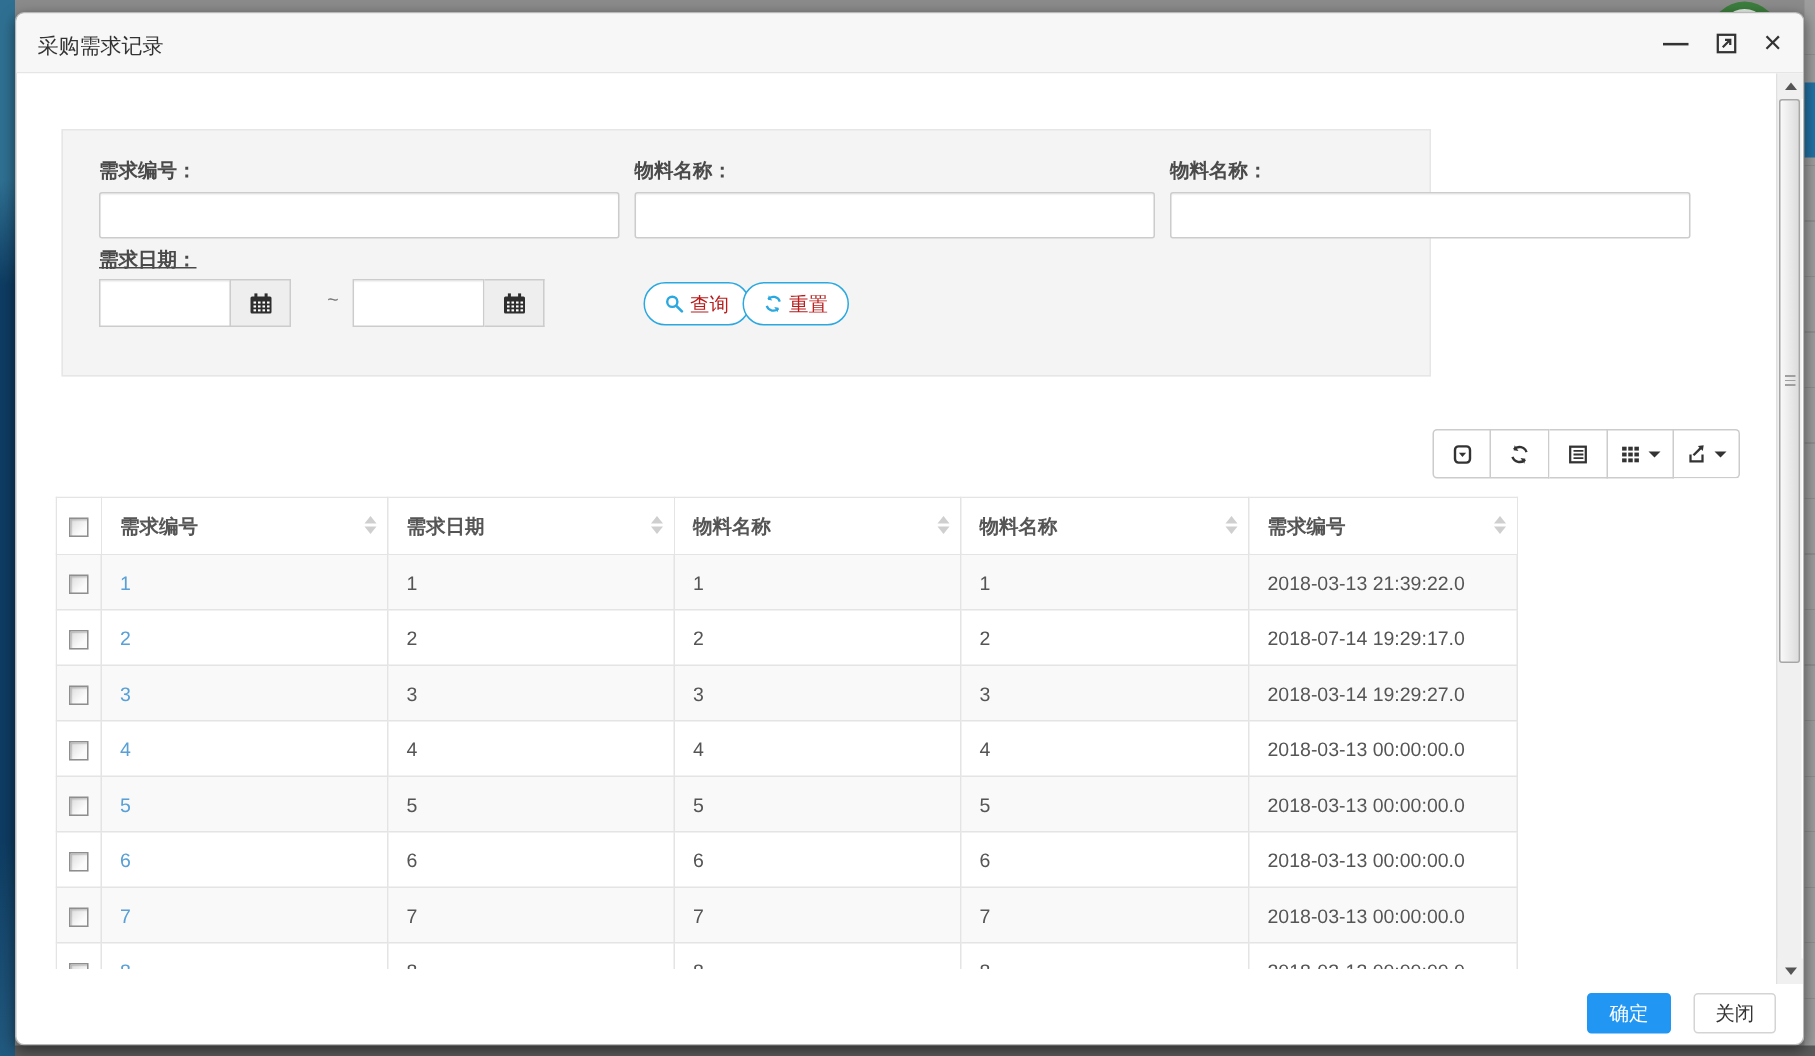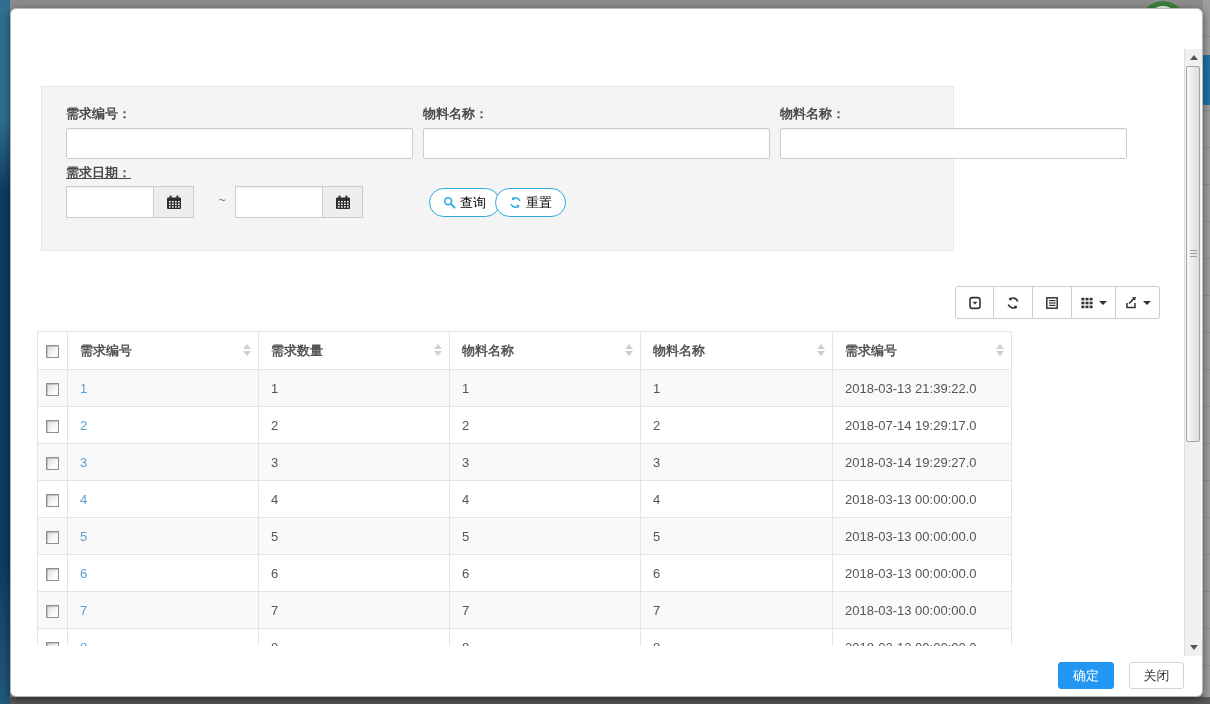--- a/index.html
+++ b/index.html
@@ -64,21 +64,21 @@
   .date-addon {
     position:absolute; top:99px; width:40px; height:32px;
     background:#eee; border:1px solid #ccc; border-left:none;
     display:flex; align-items:center; justify-content:center; cursor:pointer;
   }
   .da-1 { left:112px; } .da-2 { left:281px; }
   .date-sep { position:absolute; left:170px; top:105px; width:20px; text-align:center;
               font-size:13px; color:#777; }
   .btn-pill {
     position:absolute; top:101px; height:29px; border-radius:15px;
-    background:#fff; border:1px solid #2ba8e0; color:#000000;
+    background:#fff; border:1px solid #2ba8e0; color:#b91c1c;
     font-size:13px; display:flex; align-items:center; gap:4px; padding:0 13px; cursor:pointer;
     font-family:inherit;
   }
   .btn-query { left:387px; }
   .btn-reset { left:453px; }
 
   
   .toolbar { position:absolute; top:277px; right:42px; height:33px; display:flex; }
   .tbtn {
     height:33px; min-width:39px; padding:0 8px; background:#fff; border:1px solid #ccc; border-left:none;
@@ -144,20 +144,33 @@
 <div class="bg-top"></div>
 <div class="bg-green"></div>
 <div class="bg-right">
     <div class="blue-chip"></div>
   </div>
 <div class="bg-left"></div>
 <div class="bg-bottom"></div>
 
 <div class="modal">
 
+  <div class="modal-header">
+    <div class="modal-title">采购需求记录</div>
+    <div class="win-controls">
+      <span class="wc wc-min">—</span>
+      <span class="wc">
+        <svg width="16" height="16" viewBox="0 0 16 16">
+          <rect x="2.2" y="2.2" width="11.6" height="11.6" fill="none" stroke="#333" stroke-width="1.5"></rect>
+          <path d="M5.5 10.5 L10.3 5.7 M10.5 9 V5.5 H7" fill="none" stroke="#333" stroke-width="1.5"></path>
+        </svg>
+      </span>
+      <span class="wc wc-close">×</span>
+    </div>
+  </div>
 
   <div class="search-panel">
     <div class="f-label lbl-1">需求编号：</div>
     <div class="f-label lbl-2">物料名称：</div>
     <div class="f-label lbl-3">物料名称：</div>
     <input class="txt-input ti-1" value="" style="">
     <input class="txt-input ti-2" value="" style="">
     <input class="txt-input ti-3" value="" style="">
 
     <div class="f-label lbl-date">需求日期：</div>
@@ -298,21 +311,21 @@
           <col style="width:192px">
           <col>
       </colgroup>
       <thead>
           <tr>
             <th class="col-check"><span class="cb"></span></th>
             <th><span>需求编号</span><span class="sort">
                 <i class="s-up"></i>
                 <i class="s-dn"></i>
               </span></th>
-            <th><span>需求数量</span><span class="sort">
+            <th><span>需求日期</span><span class="sort">
                 <i class="s-up"></i>
                 <i class="s-dn"></i>
               </span></th>
             <th><span>物料名称</span><span class="sort">
                 <i class="s-up"></i>
                 <i class="s-dn"></i>
               </span></th>
             <th><span>物料名称</span><span class="sort">
                 <i class="s-up"></i>
                 <i class="s-dn"></i>

